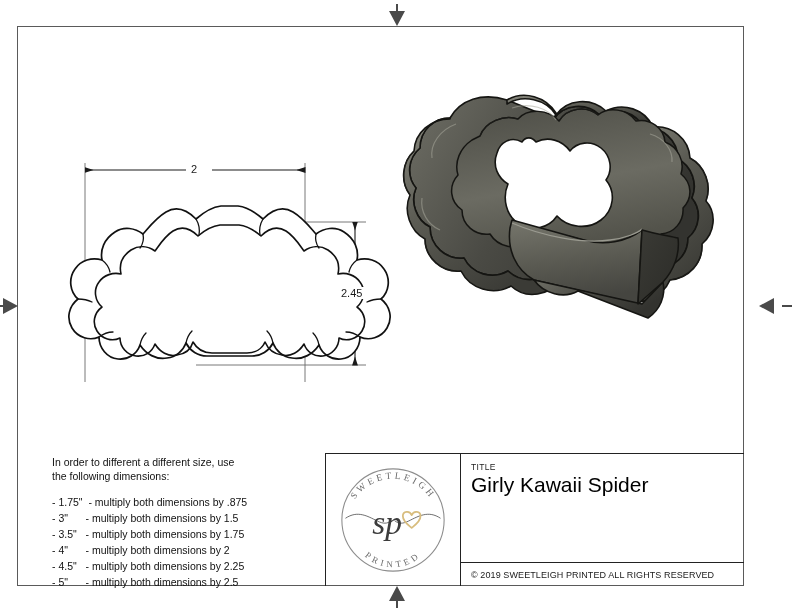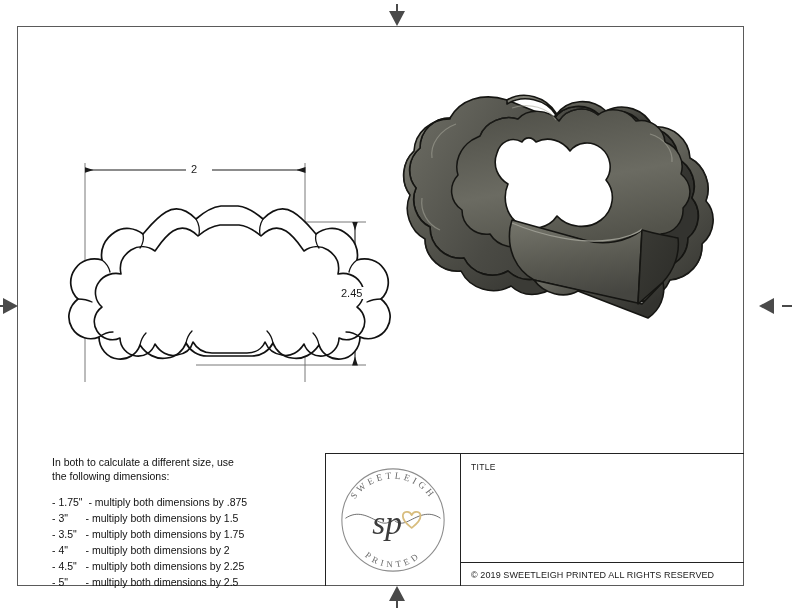--- a/index.html
+++ b/index.html
@@ -465,21 +465,21 @@
         <path d="M 44 46 C 28 52, 18 66, 20 80"></path>
         <path d="M 100 30 C 118 24, 136 30, 144 42"></path>
         <path d="M 238 56 C 252 60, 261 72, 260 84"></path>
         <path d="M 10 120 C 8 134, 16 147, 28 152"></path>
       </g>
     </g>
   </svg>
 
   <div class="notes">
     <div class="intro">
-      <div>In both to calculate a different size, use</div>
+      <div>In order to different a different size, use</div>
       <div>the following dimensions:</div>
     </div>
     <ul>
       <li>- 1.75"  - multiply both dimensions by .875</li>
       <li>- 3"      - multiply both dimensions by 1.5</li>
       <li>- 3.5"   - multiply both dimensions by 1.75</li>
       <li>- 4"      - multiply both dimensions by 2</li>
       <li>- 4.5"   - multiply both dimensions by 2.25</li>
       <li>- 5"      - multiply both dimensions by 2.5</li>
     </ul>
@@ -512,18 +512,19 @@
         <text x="54" y="74" font-family="'Liberation Serif', serif" font-size="34" font-style="italic" fill="#3c3c3c" text-anchor="middle">sp</text>
 
         <path fill="none" stroke="#d8bd7e" stroke-width="1.8" stroke-linejoin="round" d="M 70 56 C 70 51, 77 50, 79 55 C 81 50, 88 51, 88 56
                  C 88 62, 80 67, 79 68 C 78 67, 70 62, 70 56 Z"></path>
       </svg>
     </div>
 
     <div class="info-cell">
       <div class="title-area">
         <div class="title-label">TITLE</div>
+        <div class="title-value">Girly Kawaii Spider</div>
       </div>
       <div class="copyright-area">© 2019  SWEETLEIGH PRINTED  ALL RIGHTS RESERVED</div>
     </div>
   </div>
 
 </div>
 
 </body></html>

